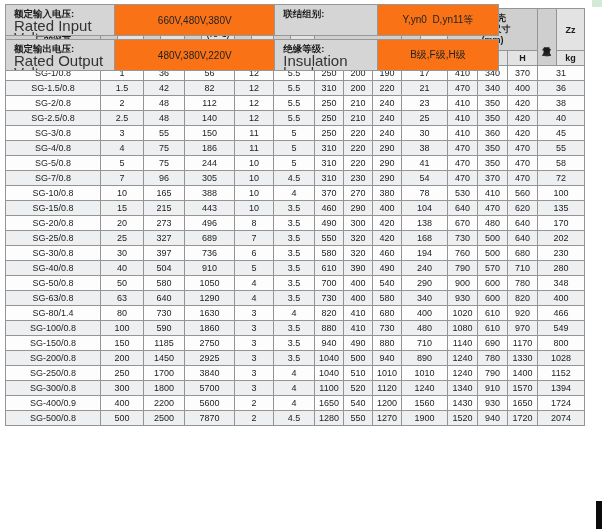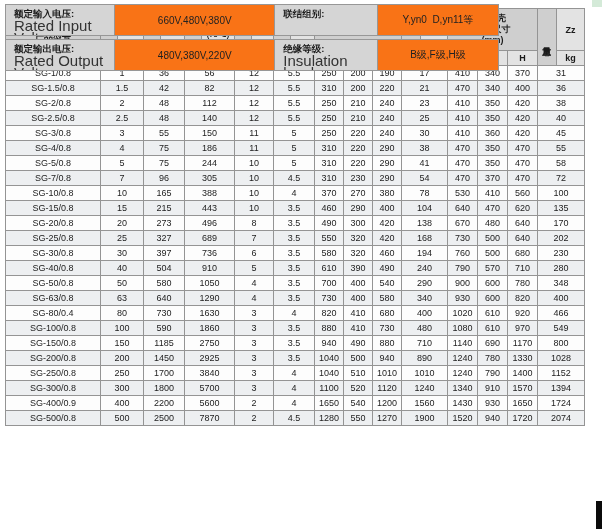--- a/index.html
+++ b/index.html
@@ -396,21 +396,21 @@
         <td>730</td>
         <td>400</td>
         <td>580</td>
         <td colspan="2">340</td>
         <td>930</td>
         <td>600</td>
         <td>820</td>
         <td colspan="2">400</td>
       </tr>
       <tr>
-        <td>SG-80/0.4</td>
+        <td>SG-80/1.4</td>
         <td colspan="2">80</td>
         <td colspan="2">730</td>
         <td colspan="2">1630</td>
         <td colspan="2">3</td>
         <td colspan="2">4</td>
         <td>820</td>
         <td>410</td>
         <td>680</td>
         <td colspan="2">400</td>
         <td>1020</td>

